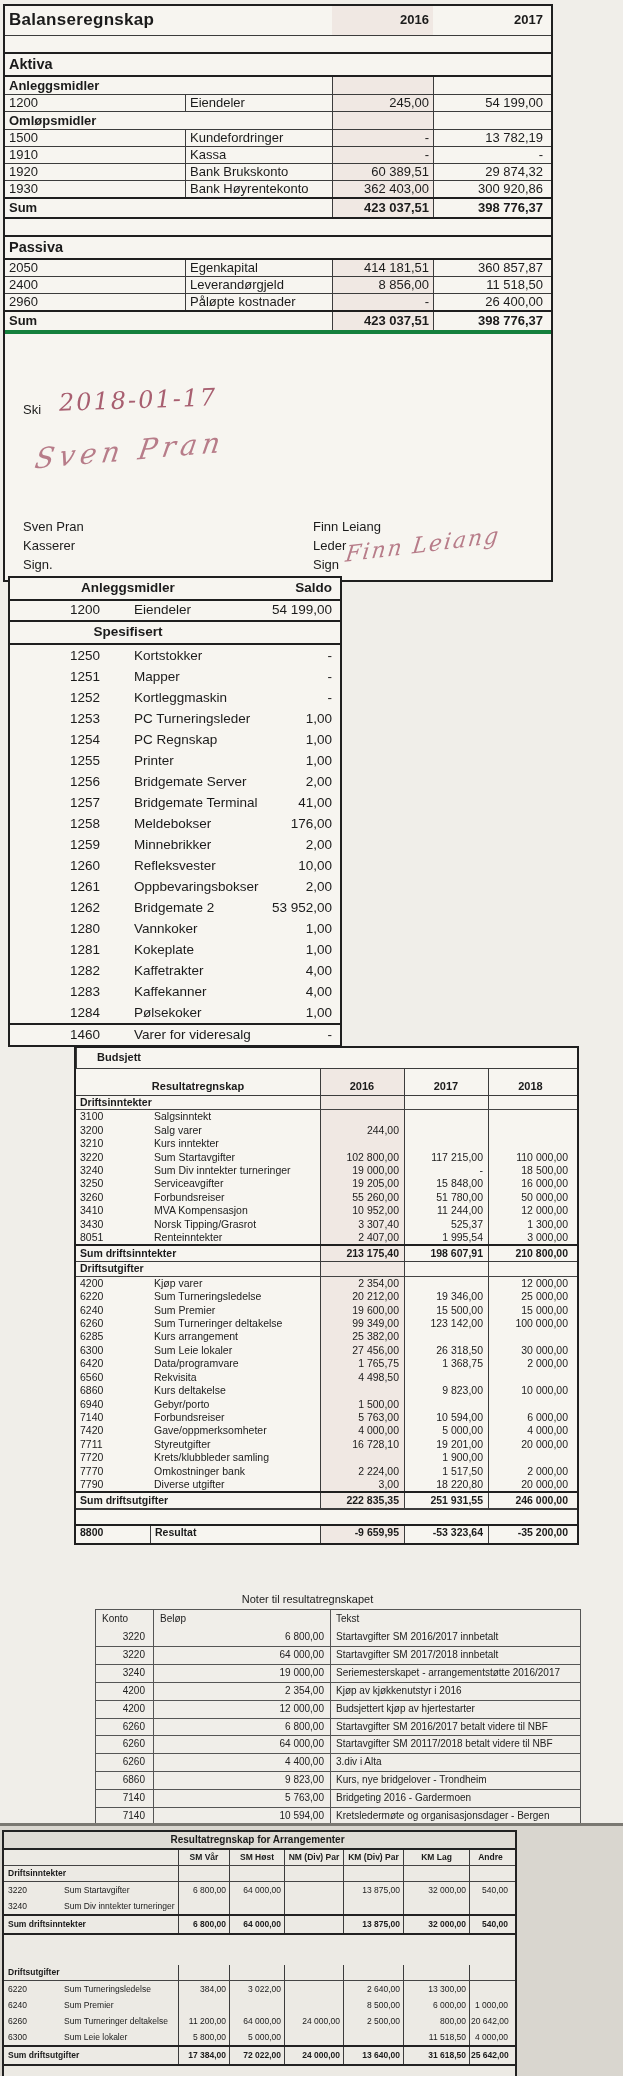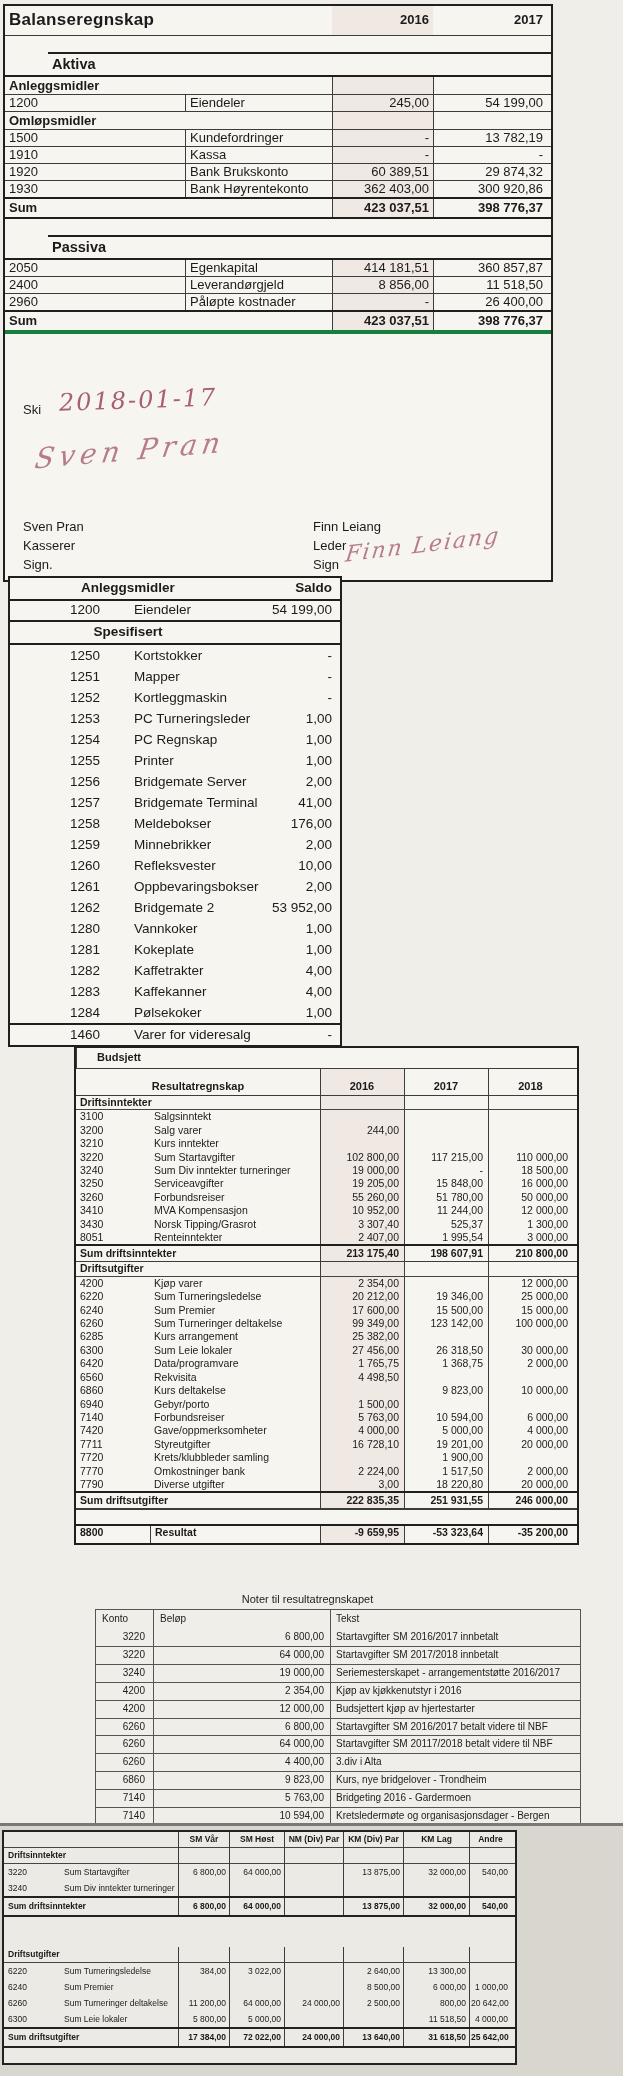--- a/index.html
+++ b/index.html
@@ -17,21 +17,21 @@
   .bal{position:absolute;left:3px;top:4px;width:546px;border:2px solid #1f1f1f;background:#f7f5f0;}
   .bal .row{min-height:16px;font-size:13px;line-height:16px;}
   .bal .row.gr{min-height:17px;line-height:17px;}
   .bal .row.sumr{min-height:18px;line-height:18px;}
   .w180{width:180px}.w147{width:147px}.w101{width:101px}.w114{width:114px}
   .w327{width:327px}.w542{width:542px}
   .title-row{height:29px;}
   .bal-title{font-size:17px;font-weight:bold;line-height:28px;letter-spacing:.3px;}
   .yr{font-weight:bold;line-height:28px;}
   .sp13{height:13px}.sp14{height:14px}
-  .sec{height:21px;margin-left:43px;}
+  .sec{height:21px;}
   .sec .cell{font-weight:bold;font-size:14.5px;line-height:20px;}
   .t16{background:rgba(213,180,176,.20);}
   #aktiva-rows .row:first-child,#passiva-rows .row:first-child{border-top:2px solid #1f1f1f;}
 
   
   .sig-area{position:relative;height:246px;border-top:4px solid #15803d;}
   .ski{position:absolute;left:18px;top:68px;font-size:13px;}
   .script{font-family:"DejaVu Serif",serif;font-style:italic;color:#a85f70;}
   .hand-date{position:absolute;left:54px;top:52px;font-size:24px;letter-spacing:2px;transform:rotate(-2deg);}
   .sig-script-left{position:absolute;left:30px;top:100px;font-size:28px;letter-spacing:5px;transform:rotate(-5deg) skewX(-14deg);opacity:.8;}
@@ -433,21 +433,21 @@
       <div class="row ">
         <div class="cell rk">6220</div>
         <div class="cell rn">Sum Turneringsledelse</div>
         <div class="cell rv bd t16">20 212,00</div>
         <div class="cell rv bd">19 346,00</div>
         <div class="cell rv3 bd">25 000,00</div>
       </div>
       <div class="row ">
         <div class="cell rk">6240</div>
         <div class="cell rn">Sum Premier</div>
-        <div class="cell rv bd t16">17 600,00</div>
+        <div class="cell rv bd t16">19 600,00</div>
         <div class="cell rv bd">15 500,00</div>
         <div class="cell rv3 bd">15 000,00</div>
       </div>
       <div class="row ">
         <div class="cell rk">6260</div>
         <div class="cell rn">Sum Turneringer deltakelse</div>
         <div class="cell rv bd t16">99 349,00</div>
         <div class="cell rv bd">123 142,00</div>
         <div class="cell rv3 bd">100 000,00</div>
       </div>
@@ -618,20 +618,23 @@
       <div class="row ">
         <div class="cell nk">7790</div>
         <div class="cell nb">18 220,80</div>
         <div class="cell nt">Bridgemate 2 - åpningsavskrivning</div>
       </div>
     </div>
 </div>
 
 <div class="band"></div>
 <div class="arr">
+  <div class="row arr-title">
+    <div class="cell">Resultatregnskap for Arrangementer</div>
+  </div>
   <div class="row arr-header" id="arr-header">
     <div class="cell el"></div>
     <div class="cell ev0 bd">SM Vår</div>
     <div class="cell ev1 bd">SM Høst</div>
     <div class="cell ev2 bd">NM (Div) Par</div>
     <div class="cell ev3 bd">KM (Div) Par</div>
     <div class="cell ev4 bd">KM Lag</div>
     <div class="cell ev5 bd">Andre</div>
   </div>
   <div class="row arr-sec">

